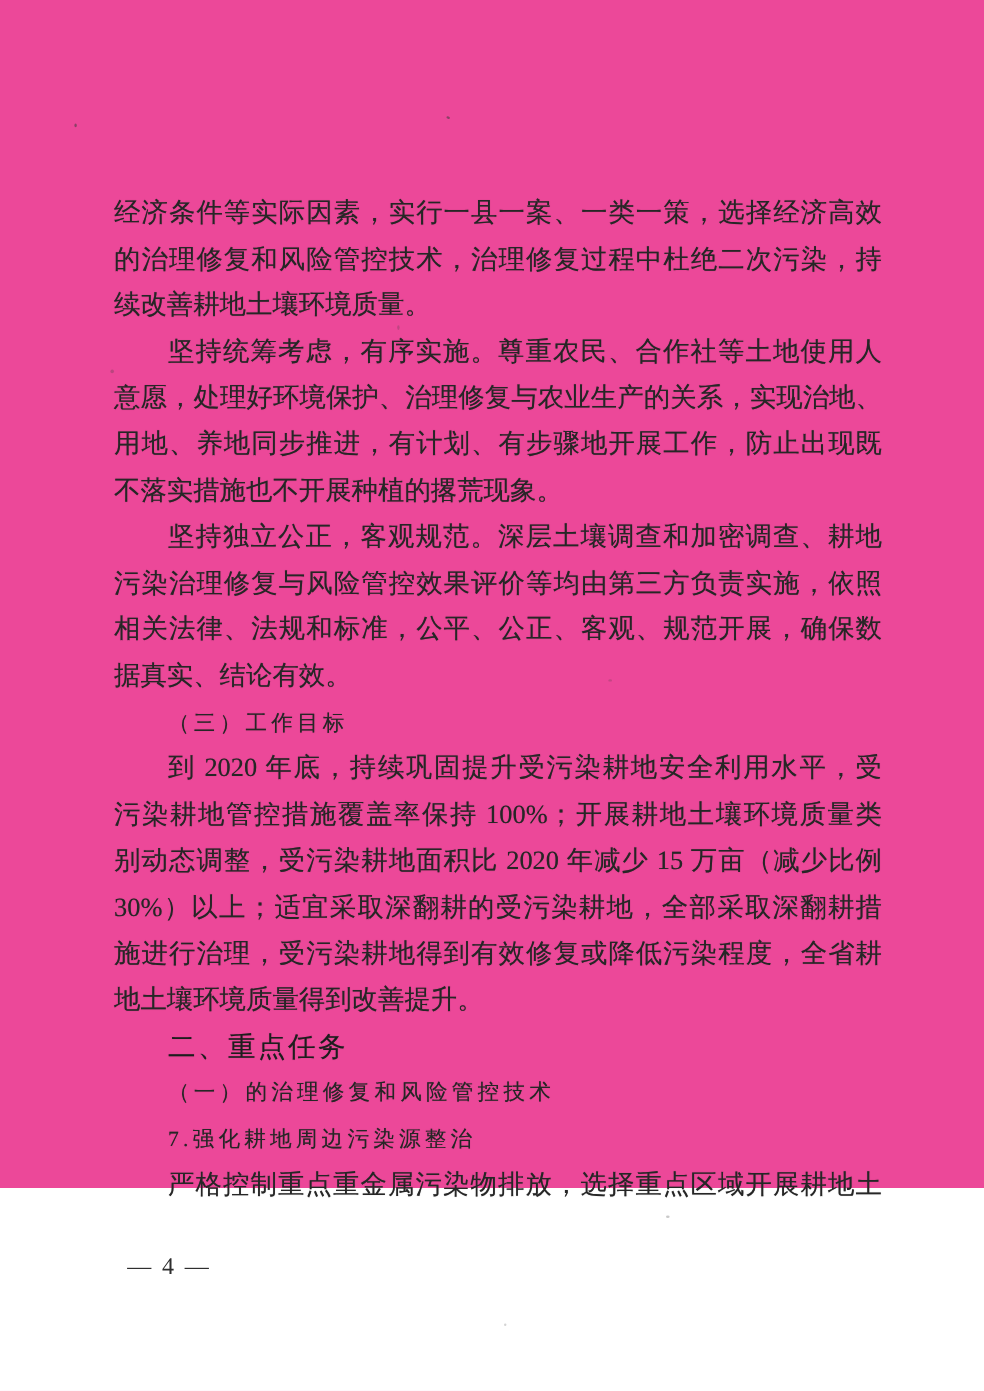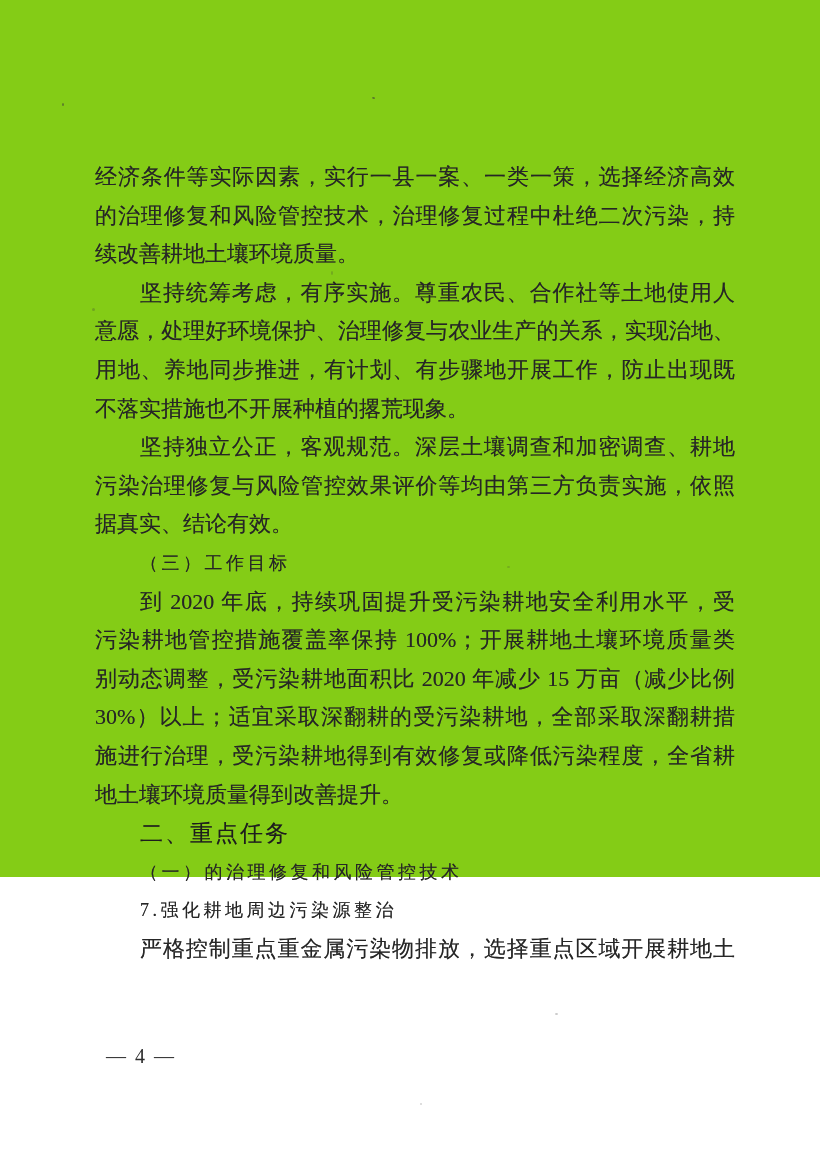--- a/index.html
+++ b/index.html
@@ -7,22 +7,22 @@
     padding: 0;
     width: 820px;
     height: 1159px;
     background: #ffffff;
     overflow: hidden;
   }
   .page {
     position: absolute;
     left: 0; top: 0;
     width: 820px;
-    height: 877px;
-    background: #84cc16;
+    height: 990px;
+    background: #ec4899;
     font-family: "Liberation Serif", "DejaVu Serif", serif;
   }
   .text-block {
     position: absolute;
     left: 95px;
     top: 158px;
     width: 640px;
     color: #262626;
     font-size: 22px;
     text-shadow: 0 0 0.6px rgba(40,40,40,0.55);
@@ -83,20 +83,21 @@
   <div class="text-block">
     <div class="ln fill">经济条件等实际因素，实行一县一案、一类一策，选择经济高效</div>
     <div class="ln fill">的治理修复和风险管控技术，治理修复过程中杜绝二次污染，持</div>
     <div class="ln">续改善耕地土壤环境质量。</div>
     <div class="ln fill indent">坚持统筹考虑，有序实施。尊重农民、合作社等土地使用人</div>
     <div class="ln fill">意愿，处理好环境保护、治理修复与农业生产的关系，实现治地、</div>
     <div class="ln fill">用地、养地同步推进，有计划、有步骤地开展工作，防止出现既</div>
     <div class="ln">不落实措施也不开展种植的撂荒现象。</div>
     <div class="ln fill indent">坚持独立公正，客观规范。深层土壤调查和加密调查、耕地</div>
     <div class="ln fill">污染治理修复与风险管控效果评价等均由第三方负责实施，依照</div>
+    <div class="ln fill">相关法律、法规和标准，公平、公正、客观、规范开展，确保数</div>
     <div class="ln">据真实、结论有效。</div>
     <div class="ln indent kaiti">（三）工作目标</div>
     <div class="ln fill indent">到 2020 年底，持续巩固提升受污染耕地安全利用水平，受</div>
     <div class="ln fill">污染耕地管控措施覆盖率保持 100%；开展耕地土壤环境质量类</div>
     <div class="ln fill">别动态调整，受污染耕地面积比 2020 年减少 15 万亩（减少比例</div>
     <div class="ln fill">30%）以上；适宜采取深翻耕的受污染耕地，全部采取深翻耕措</div>
     <div class="ln fill">施进行治理，受污染耕地得到有效修复或降低污染程度，全省耕</div>
     <div class="ln">地土壤环境质量得到改善提升。</div>
     <div class="ln indent bold-head">二、重点任务</div>
     <div class="ln indent kaiti">（一）的治理修复和风险管控技术</div>

